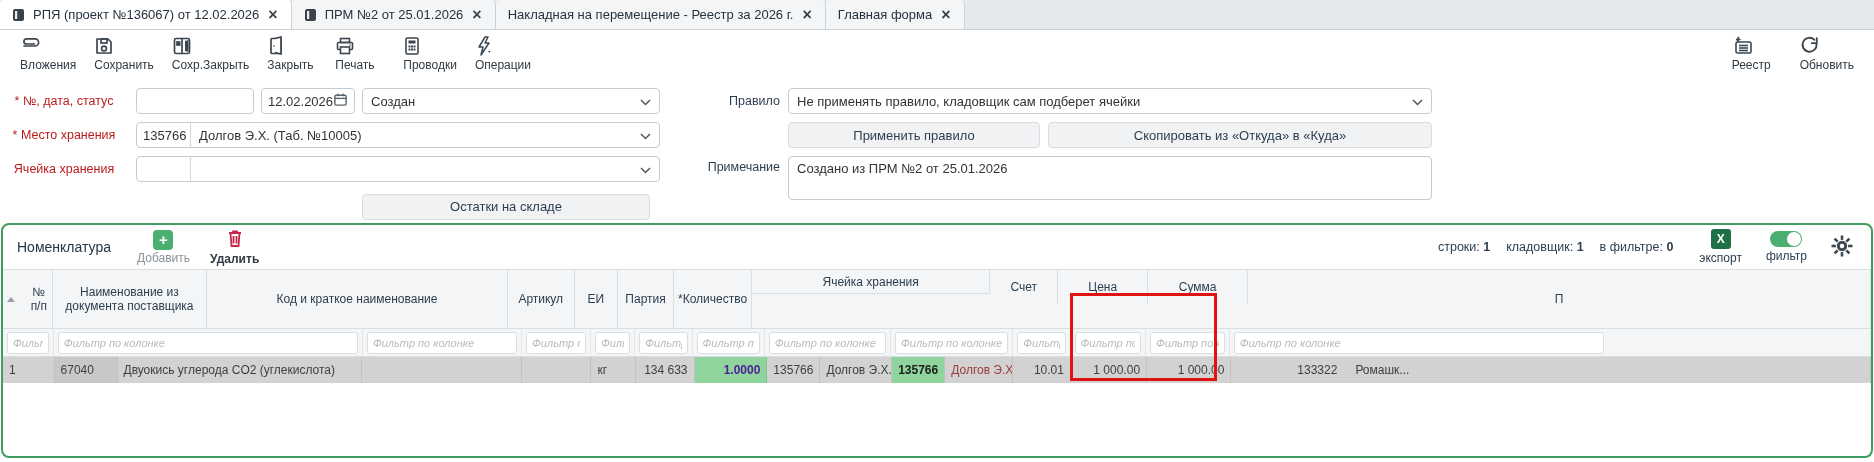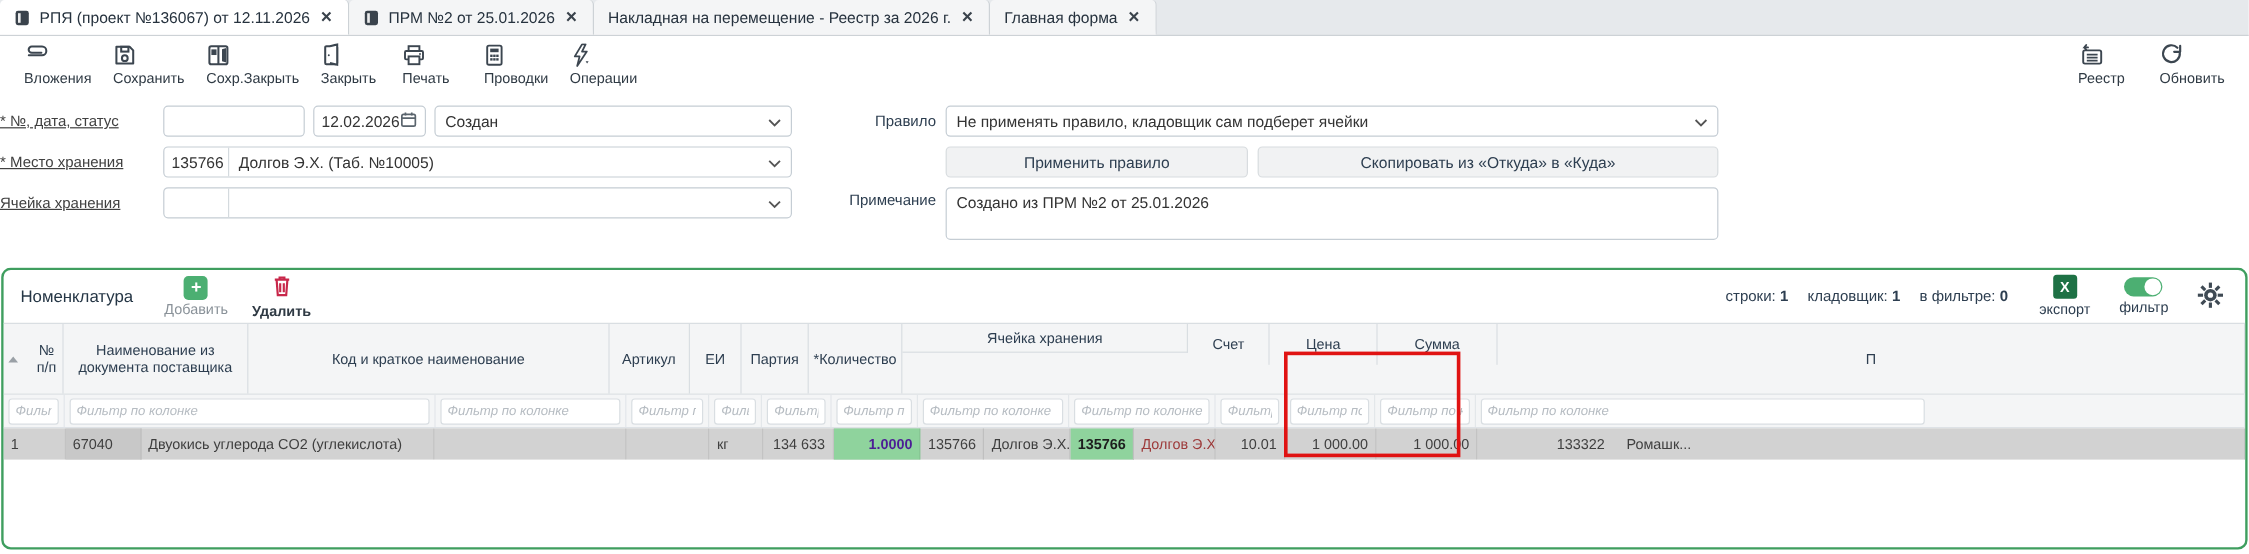--- a/index.html
+++ b/index.html
@@ -19,21 +19,21 @@
   .tbtn { display:flex; flex-direction:column; justify-content:center; gap:2px; min-width:62px; padding:2px 6px; cursor:pointer; color:#3c4650; }
   .tbtn svg { display:block; }
   .tbtn-label { font-size:12px; color:#2f3a44; white-space:nowrap; }
   .toolbar-spacer { flex:1; }
 
   
   .formarea { position:relative; height:145px; background:#ffffff; }
   .form-left { position:absolute; left:0; top:10px; width:660px; }
   .form-right { position:absolute; left:700px; top:10px; width:732px; }
   .frow { display:flex; align-items:center; margin-bottom:8px; min-height:26px; }
-  .flabel { width:128px; text-align:left; margin-right:8px; font-size:12.5px; color:#404040; white-space:nowrap;text-decoration:underline; }
+  .flabel { width:128px; text-align:center; margin-right:8px; font-size:12.5px; color:#b91c1c; white-space:nowrap; }
   .flabel-r { width:80px; text-align:right; margin-right:8px; font-size:12.5px; color:#2d3e50; white-space:nowrap; }
   .fctrl { flex:1; display:flex; gap:7px; }
   .inp, .selectbox, .datebox, .combo { height:26px; border:1px solid #c5cdd4; border-radius:4px; background:#fff; font-size:13px; color:#333; }
   .inp { padding:0 6px; outline:none; font-family:"Liberation Sans",sans-serif; }
   .num-input { width:118px; }
   .datebox { width:94px; display:flex; align-items:center; justify-content:space-between; padding:0 6px; }
   .selectbox { flex:1; display:flex; align-items:center; justify-content:space-between; padding:0 8px; }
   .combo { flex:1; display:flex; align-items:center; }
   .combo-code { width:54px; padding:0 6px; border-right:1px solid #d4dade; display:flex; align-items:center; height:100%; }
   .combo-name { flex:1; padding:0 8px; display:flex; align-items:center; height:100%; }
@@ -106,21 +106,21 @@
 <body>
 
 <div class="tabbar">
   <div class="tab active">
     <span class="doc-icon">
       <svg width="13" height="14" viewBox="0 0 13 14">
           <rect x="1" y="1" width="11" height="12" rx="2" fill="#3a434c"></rect>
           <rect x="3" y="3" width="2.2" height="8" fill="#fff" opacity="0.9"></rect>
         </svg>
     </span>
-    <span class="tab-label">РПЯ (проект №136067) от 12.11.2026</span>
+    <span class="tab-label">РПЯ (проект №136067) от 12.02.2026</span>
     <span class="tab-close">×</span>
   </div>
   <div class="tab">
     <span class="doc-icon">
       <svg width="13" height="14" viewBox="0 0 13 14">
           <rect x="1" y="1" width="11" height="12" rx="2" fill="#3a434c"></rect>
           <rect x="3" y="3" width="2.2" height="8" fill="#fff" opacity="0.9"></rect>
         </svg>
     </span>
     <span class="tab-label">ПРМ №2 от 25.01.2026</span>
@@ -285,20 +285,21 @@
           <span class="combo-code"></span>
           <span class="combo-name"></span>
           <span class="chev" style="margin-right:8px">
             <svg width="11" height="7" viewBox="0 0 11 7" fill="none" stroke="#555" stroke-width="1.5">
                 <polyline points="1,1 5.5,5.5 10,1"></polyline>
               </svg>
           </span>
         </div>
       </div>
     </div>
+    <button class="stock-btn">Остатки на складе</button>
   </div>
 
   <div class="form-right">
     <div class="frow">
       <div class="flabel-r">Правило</div>
       <div class="fctrl">
         <div class="selectbox">
           <span>Не применять правило, кладовщик сам подберет ячейки</span>
           <span class="chev">
             <svg width="11" height="7" viewBox="0 0 11 7" fill="none" stroke="#555" stroke-width="1.5">

